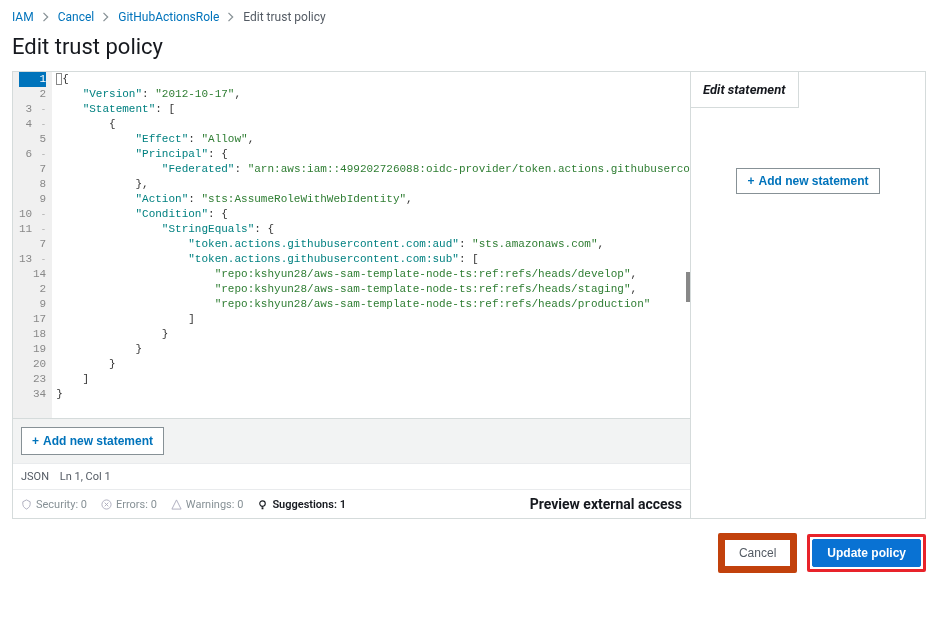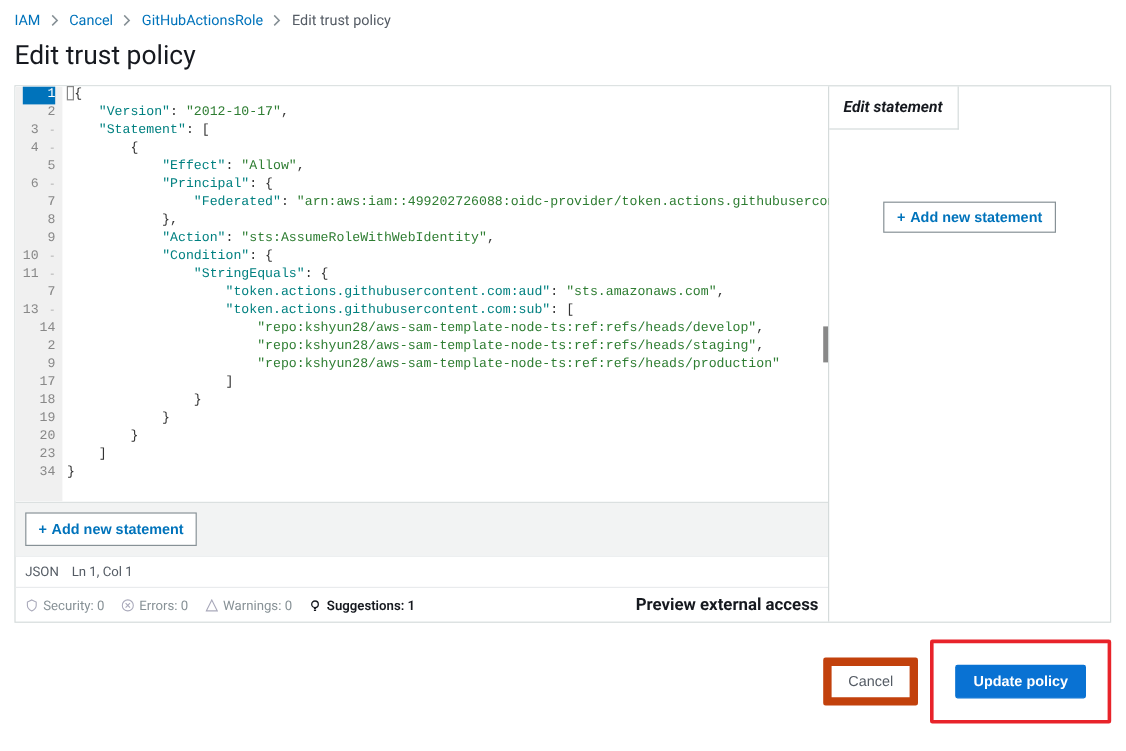--- a/index.html
+++ b/index.html
@@ -40,21 +40,21 @@
   .warn-item.active { color: #16191f; font-weight: 600; }
   .preview-link { color: #16191f; font-weight: 700; cursor: pointer; font-size: 14px; }
   .right { width: 235px; border-left: 1px solid #d5dbdb; display: flex; flex-direction: column; }
   .tab { border-bottom: 1px solid #d5dbdb; padding: 10px 12px; font-weight: 700; font-size: 13px; display: inline-block; width: fit-content; border-right: 1px solid #d5dbdb; font-style: italic; }
   .right-body { flex: 1; padding: 60px 12px 12px; text-align: center; }
   .right-body .rt { font-weight: 700; font-size: 12px; margin-bottom: 10px; }
   .right-body .rd { font-size: 11px; color: #545b64; margin-bottom: 12px; line-height: 1.5; }
   .right-body .btn-add { padding: 5px 10px; }
   .action-bar { display: flex; justify-content: flex-end; gap: 10px; margin-top: 14px; align-items: center; }
   .btn-cancel { background: #fff; border: 7px solid #c2410c; color: #545b64; padding: 6px 14px; font-size: 12px; font-weight: 400; cursor: pointer; border-radius: 2px; }
-  .highlight-box { border: 3px solid #e8232a; padding: 18px; border-radius: 2px; display: inline-block; }
+  .highlight-box { border: 3px solid #e8232a; padding: 2px; border-radius: 2px; display: inline-block; }
   .btn-primary { background: #0972d3; color: #fff; border: 1px solid #0972d3; padding: 6px 14px; font-size: 12px; font-weight: 700; cursor: pointer; border-radius: 2px; }
   .scroll-handle { position: absolute; right: 0; top: 200px; width: 4px; height: 30px; background: #888; }
   .w-icon svg { width: 11px; height: 11px; display: block; }
 </style>
 </head>
 <body>
 
 <div class="breadcrumb">
   <a>IAM</a>
   <span class="sep">

